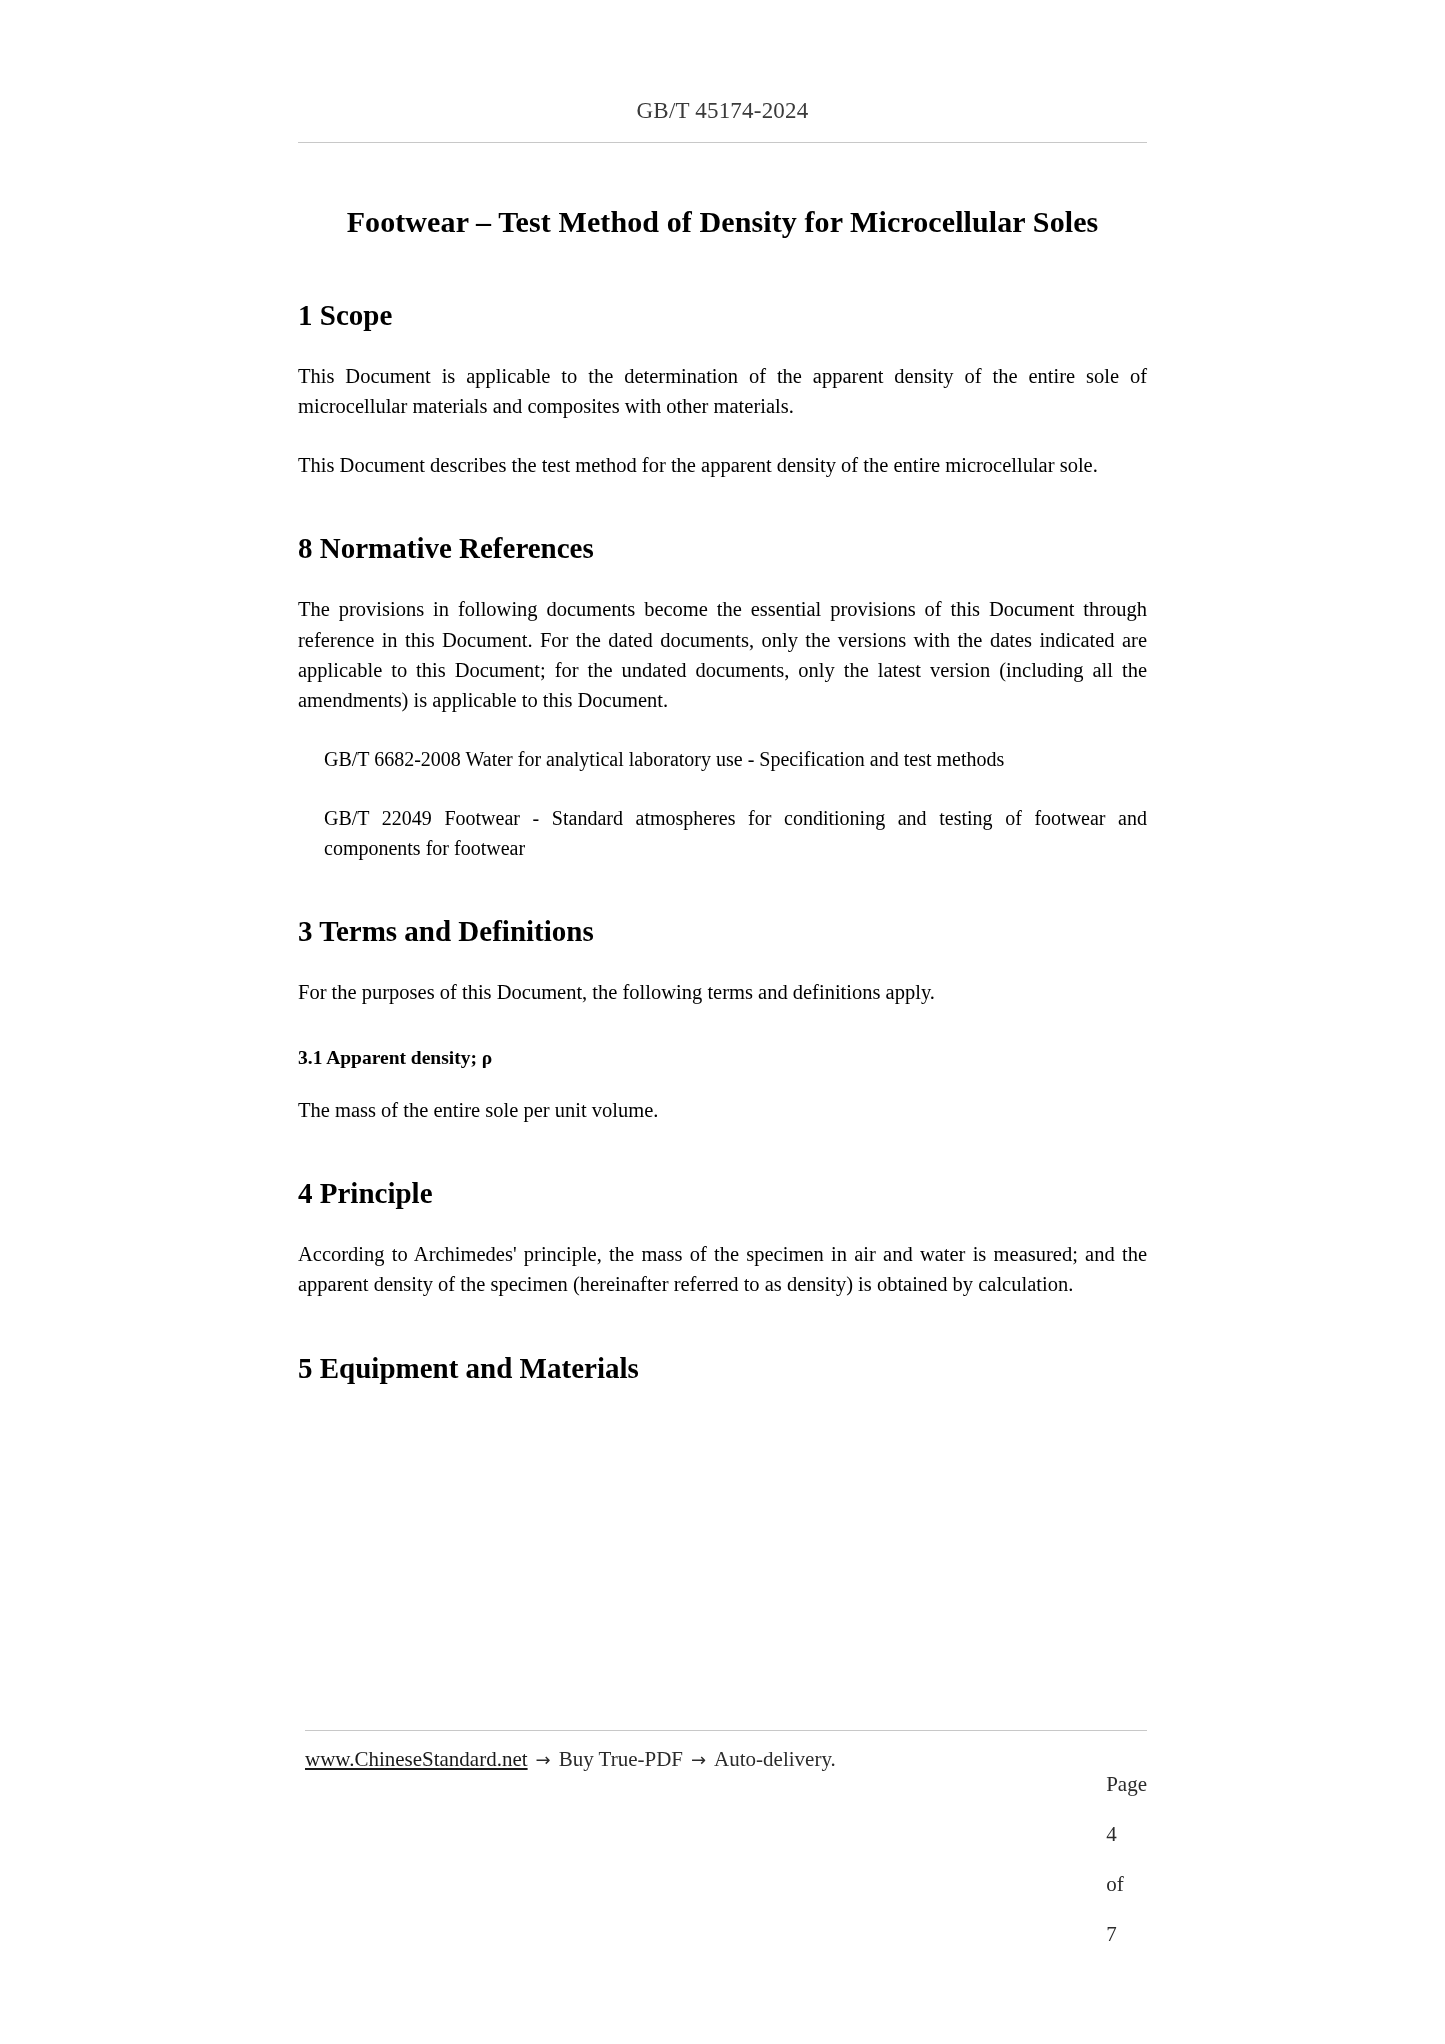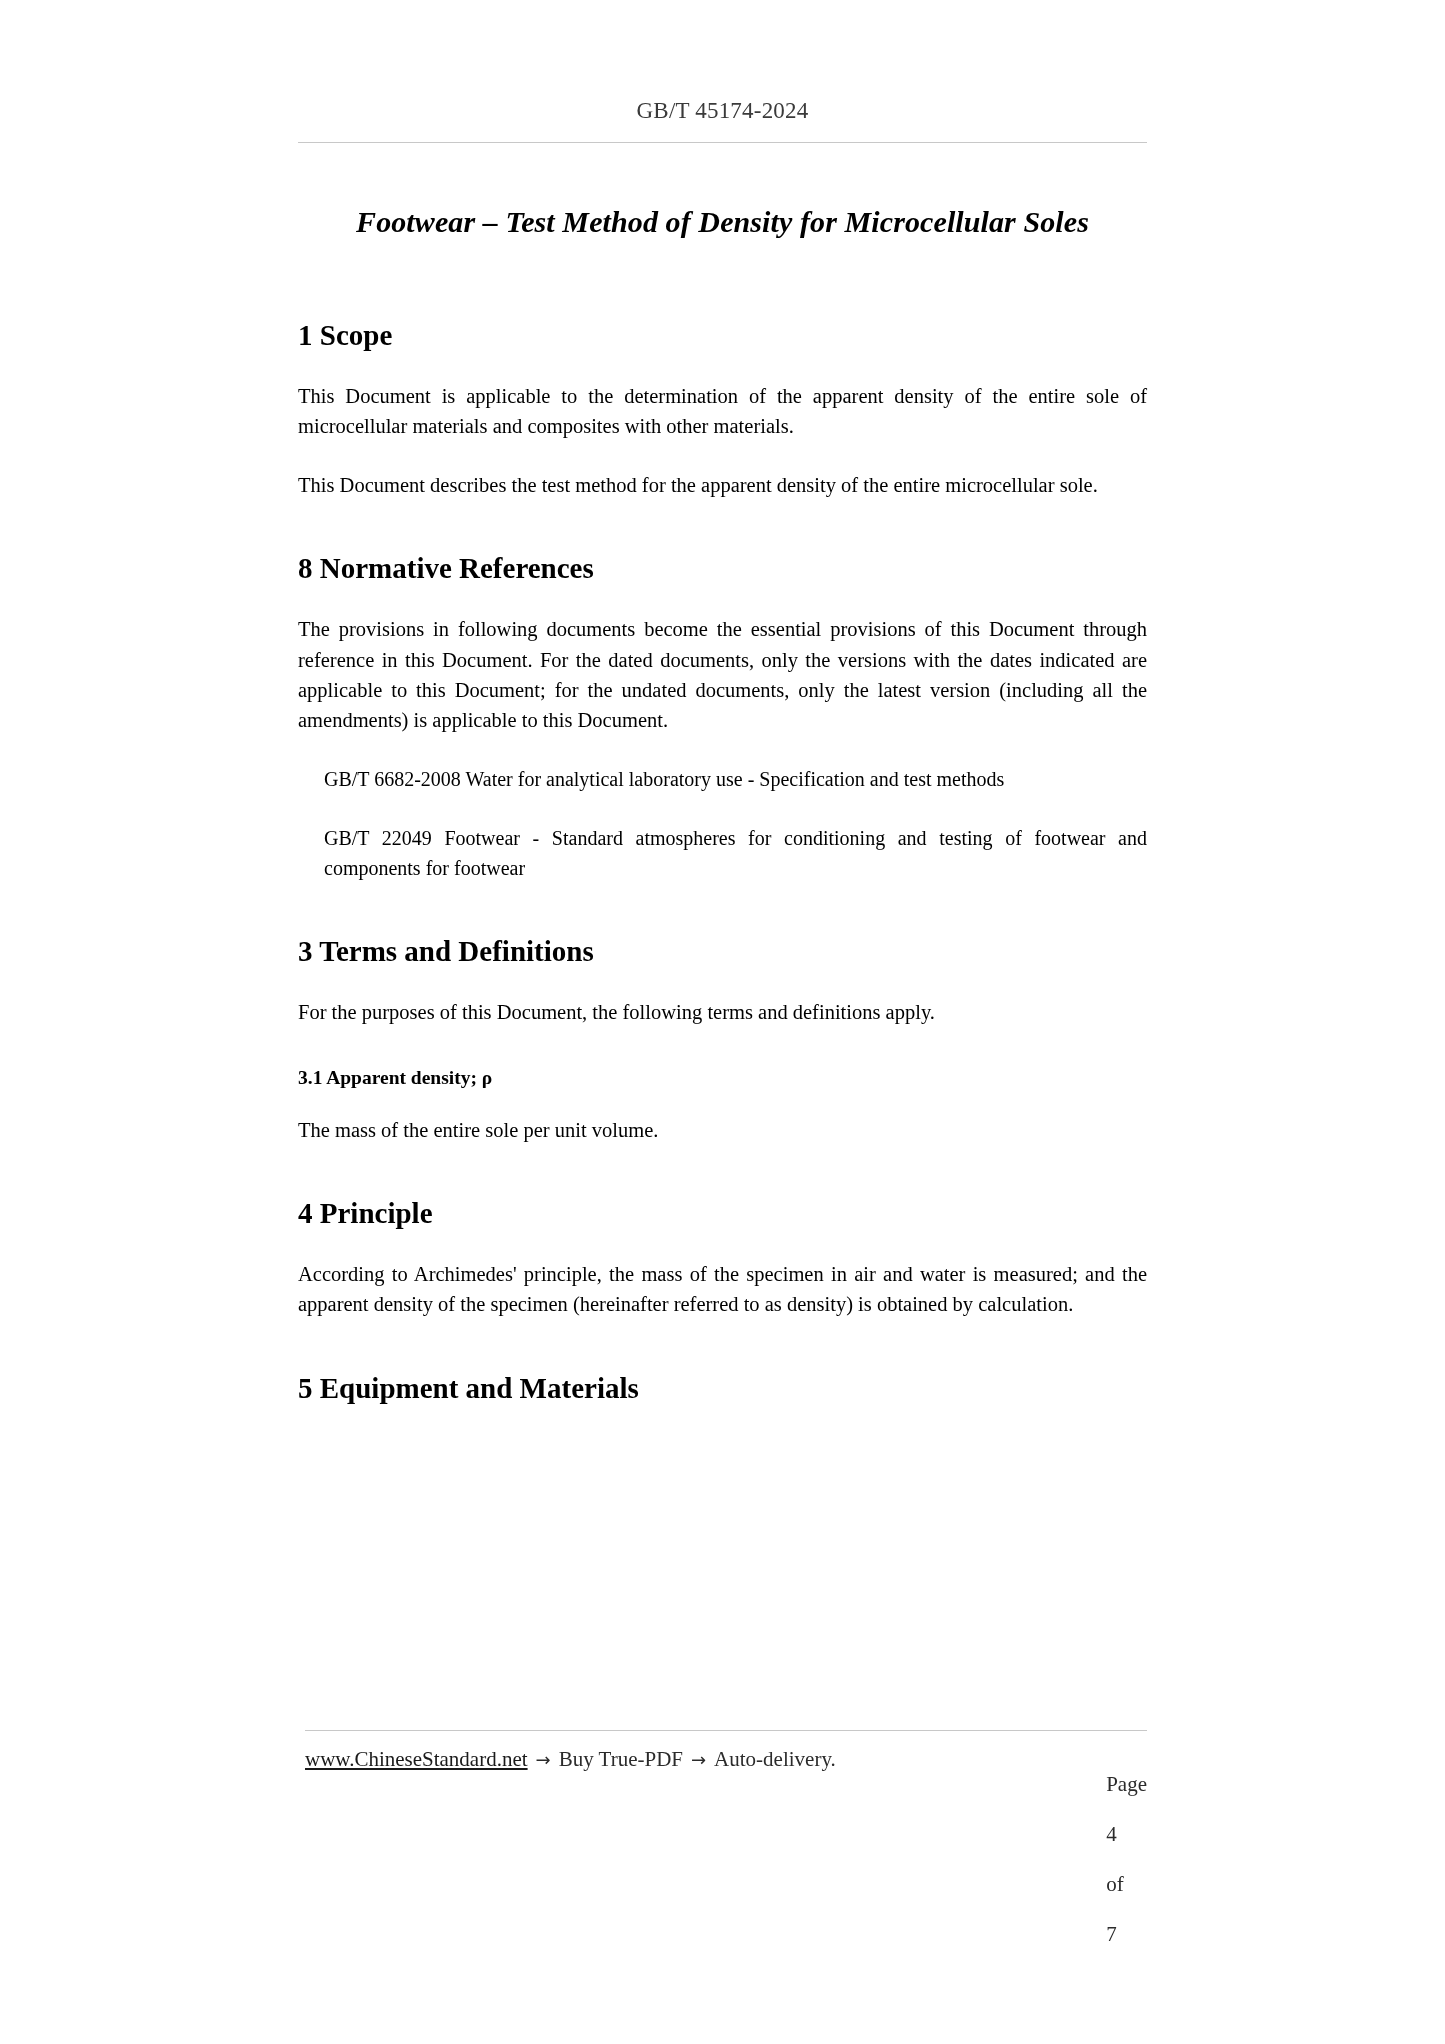--- a/index.html
+++ b/index.html
@@ -44,32 +44,31 @@
     margin-top: 18px;
   }
 
   
   .doc-title {
     text-align: center;
     font-size: 30px;
     font-weight: bold;
     margin-top: 62px;
     letter-spacing: 0.1px;
-    font-style: italic;
   }
 
   
   .section-heading {
     font-size: 29px;
     font-weight: bold;
     margin-top: 52px;
     margin-bottom: 0;
   }
   .section-heading.first {
-    margin-top: 80px;
+    margin-top: 60px;
   }
   .sub-heading {
     font-size: 19.5px;
     font-weight: bold;
     margin-top: 40px;
     margin-bottom: 0;
   }
   p.body-text {
     font-size: 20.5px;
     line-height: 1.47;

